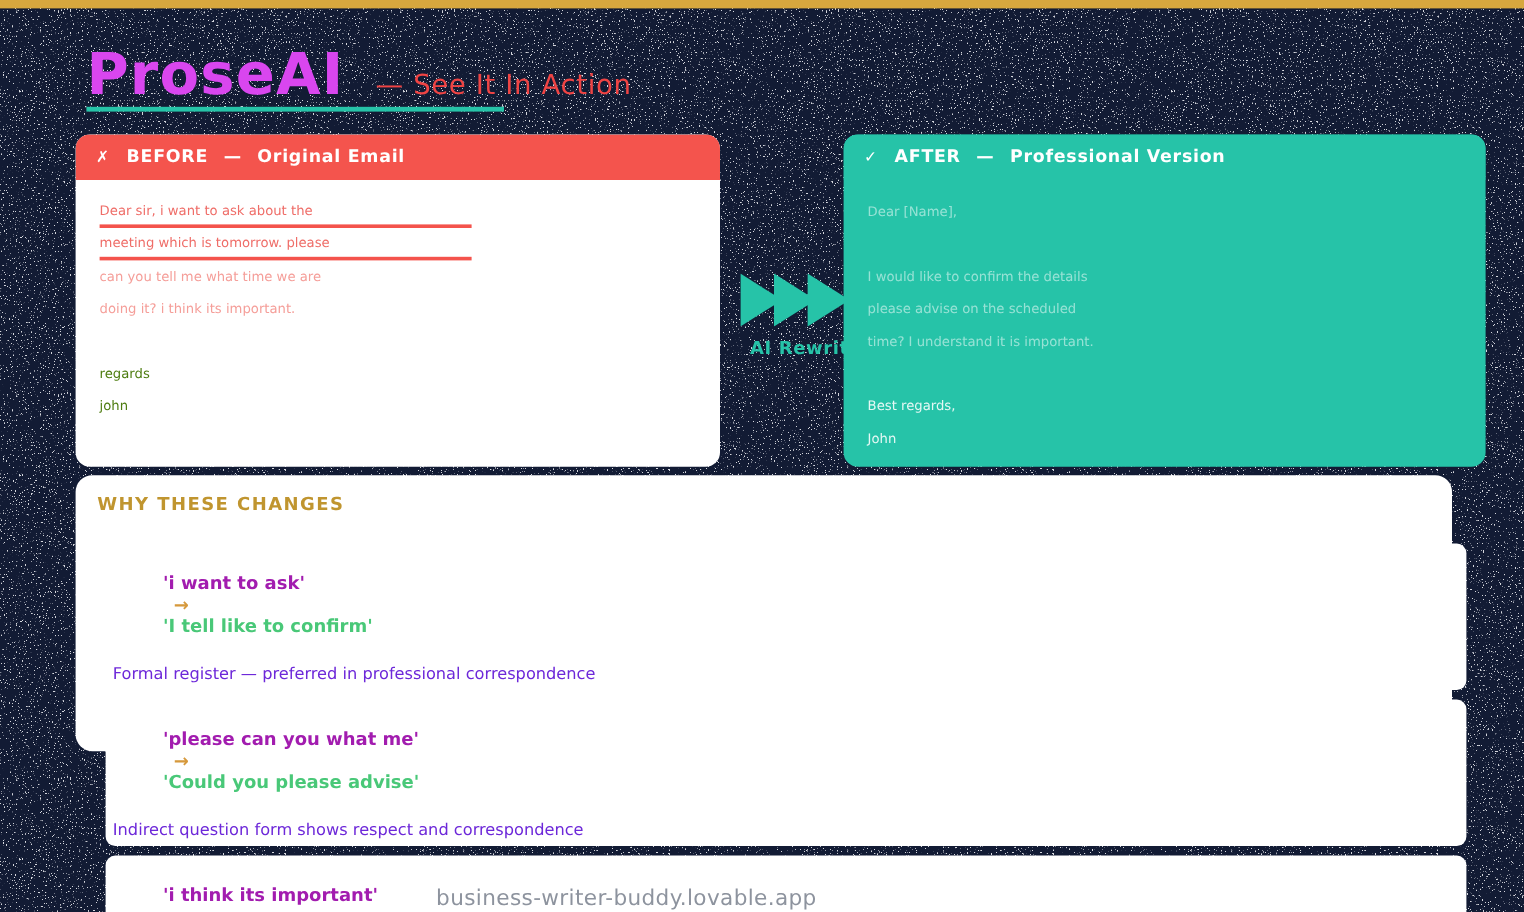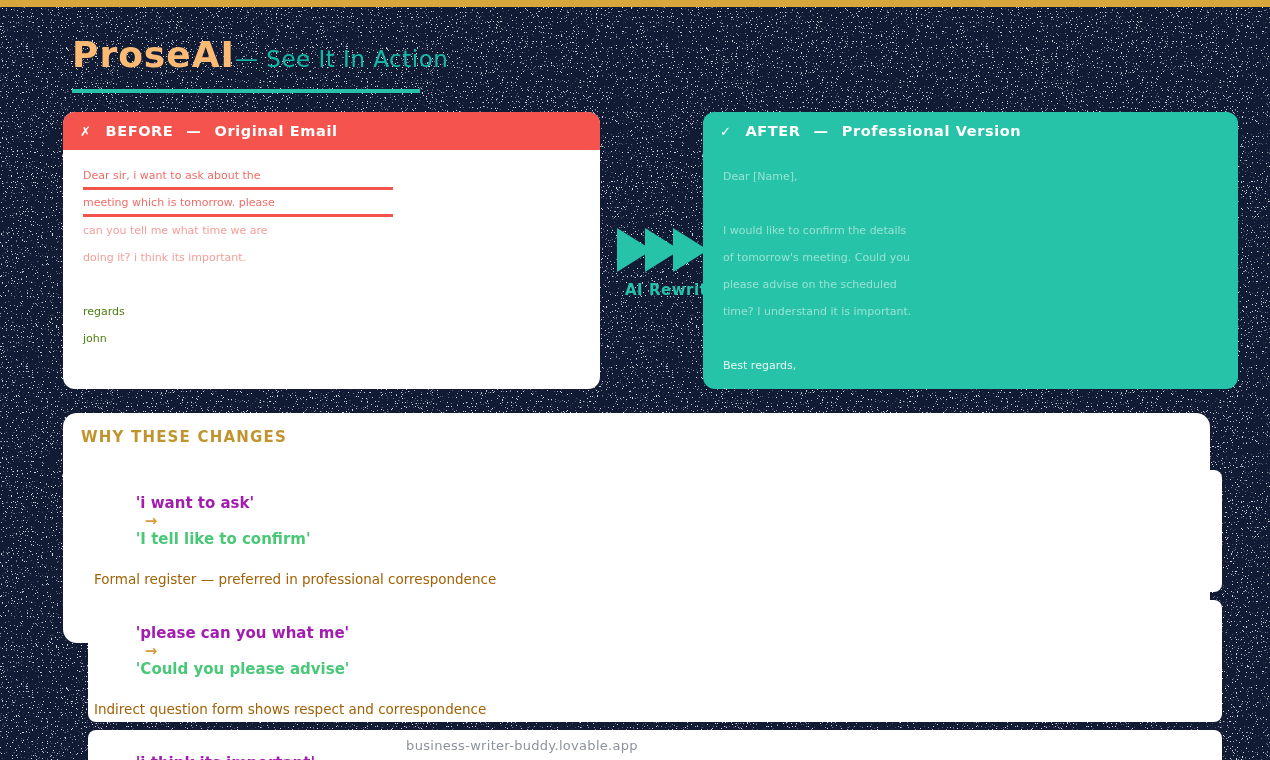--- a/index.html
+++ b/index.html
@@ -6,22 +6,22 @@
   body{
     width:1270px;height:760px;position:relative;overflow:hidden;
     background:#121b34;
     font-family:"DejaVu Sans","Liberation Sans",sans-serif;
   }
   .noise-layer{position:absolute;inset:0;z-index:0;pointer-events:none;}
   .top-bar{position:absolute;left:0;top:0;width:1270px;height:7px;background:#d7a73e;z-index:3;}
 
   
   .header{position:absolute;left:72px;top:34px;z-index:3;display:flex;align-items:baseline;}
-  .brand{font-size:36px;font-weight:bold;color:#fdba74;letter-spacing:1px;}
-  .tagline{font-size:23px;color:#14b8a6;letter-spacing:0.5px;}
+  .brand{font-size:48px;font-weight:bold;color:#d946ef;letter-spacing:1px;}
+  .tagline{font-size:23px;color:#ef4444;margin-left:26px;letter-spacing:0.5px;}
   .brand-underline{position:absolute;left:72px;top:89px;width:348px;height:4px;background:#26c3a8;z-index:3;}
 
   
   .card{position:absolute;border-radius:12px;overflow:hidden;z-index:2;}
   .before-card{left:63px;top:112px;width:537px;height:277px;background:#ffffff;}
   .after-card{left:703px;top:112px;width:535px;height:277px;background:#26c3a8;}
   .card-header{height:38px;display:flex;align-items:center;padding-left:17px;
     color:#ffffff;font-size:14.5px;font-weight:bold;letter-spacing:0.6px;}
   .card-header.red{background:#f4544d;}
   .card-header.teal{background:#26c3a8;}
@@ -37,34 +37,34 @@
   .ln.abody{color:rgba(255,255,255,0.52);text-align:right;}
   .ln.abright{color:rgba(255,255,255,0.88);}
 
   
   .transition{position:absolute;left:617px;top:228px;width:160px;z-index:1;}
   .transition svg{display:block;}
   .transition-label{margin-top:9px;margin-left:8px;font-size:15px;font-weight:bold;
     color:#26c3a8;letter-spacing:0.5px;white-space:nowrap;}
 
   
-  .why-card{position:absolute;left:63px;top:413px;width:1147px;height:230px;
+  .why-card{position:absolute;left:63px;top:396px;width:1147px;height:230px;
     background:#ffffff;border-radius:14px;z-index:2;}
   .why-title{margin:15px 0 0 18px;font-size:15px;font-weight:bold;color:#c0952f;letter-spacing:1.2px;}
   .why-rows{margin-top:24px;}
   .why-row{margin-left:25px;width:1134px;box-sizing:border-box;background:#ffffff;
     border-radius:8px;padding:6px 6px 5px 6px;margin-bottom:8px;}
   .why-line1{font-size:15px;font-weight:bold;white-space:pre;}
   .why-from{color:#a21caf;}
   .why-arrow{color:#d6993c;margin:0 1px 0 9px;}
   .why-to{color:#49c878;}
-  .why-note{margin-top:5px;font-size:13.5px;color:#a16207;}
+  .why-note{margin-top:5px;font-size:13.5px;color:#6d28d9;}
 
   .footer{position:absolute;left:0;top:738px;width:1044px;text-align:center;
-    font-size:13px;color:#8d939e;z-index:3;letter-spacing:0.3px;}
+    font-size:18px;color:#8d939e;z-index:3;letter-spacing:0.3px;}
 </style>
 </head>
 <body>
 
 <div class="noise-layer">
   <svg width="1270" height="760" xmlns="http://www.w3.org/2000/svg">
     <filter id="speckle" x="0" y="0" width="100%" height="100%">
       <feTurbulence type="fractalNoise" baseFrequency="0.8" numOctaves="2" seed="7" stitchTiles="stitch"></feTurbulence>
       <feColorMatrix type="matrix" values="0 0 0 0 0.95  0 0 0 0 0.95  0 0 0 0 0.97  14 0 0 0 -9.2"></feColorMatrix>
     </filter>
@@ -111,21 +111,20 @@
   <div class="card-header teal">
     <span class="hdr-icon">✓</span>
     <span>AFTER</span>
     <span class="hdr-dash">—</span>
     <span>Professional Version</span>
   </div>
   <div class="card-body">
     <div class="ln abody">Dear [Name],</div>
     <div class="ln"></div>
     <div class="ln abody">I would like to confirm the details</div>
-    <div class="ln abody">of tomorrow's meeting. Could you</div>
     <div class="ln abody">please advise on the scheduled</div>
     <div class="ln abody">time? I understand it is important.</div>
     <div class="ln"></div>
     <div class="ln abright">Best regards,</div>
     <div class="ln abright">John</div>
   </div>
 </section>
 
 <section class="why-card">
   <div class="why-title">WHY THESE CHANGES</div>

